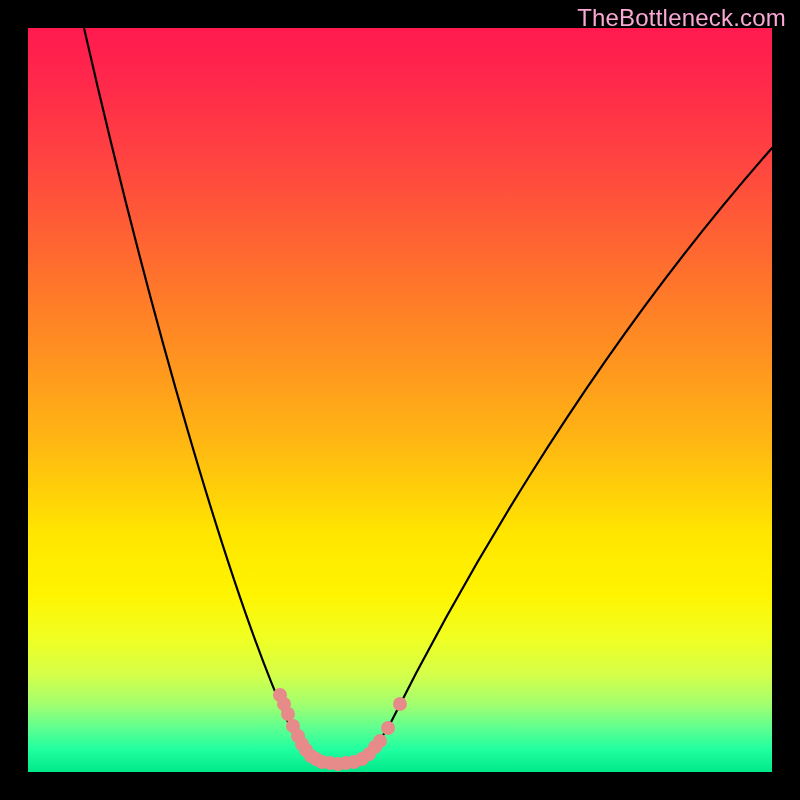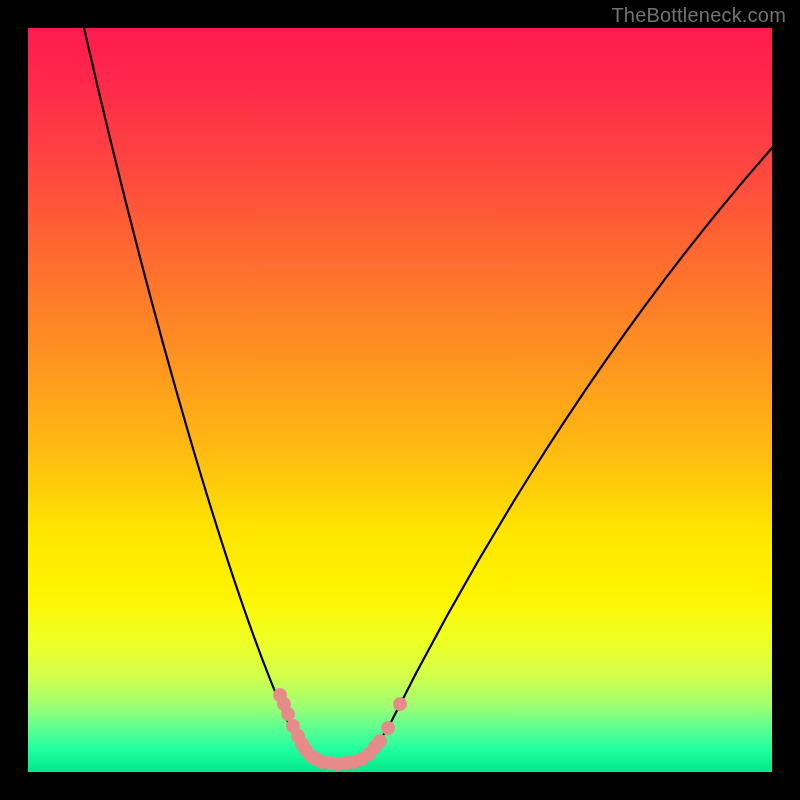--- a/index.html
+++ b/index.html
@@ -42,22 +42,22 @@
       #a0ff70 91%,
       #60ff90 94%,
       #20ffa0 97%,
       #00e88a 100%
     );
   }
   .watermark {
     position: absolute;
     top: 4px;
     right: 14px;
-    color: #737373;
-    font-size: 20px;
+    color: #f9a8d4;
+    font-size: 24px;
     font-weight: 500;
     letter-spacing: 0.2px;
     pointer-events: none;
   }
   svg.curve {
     position: absolute;
     inset: 0;
     width: 100%;
     height: 100%;
     pointer-events: none;

